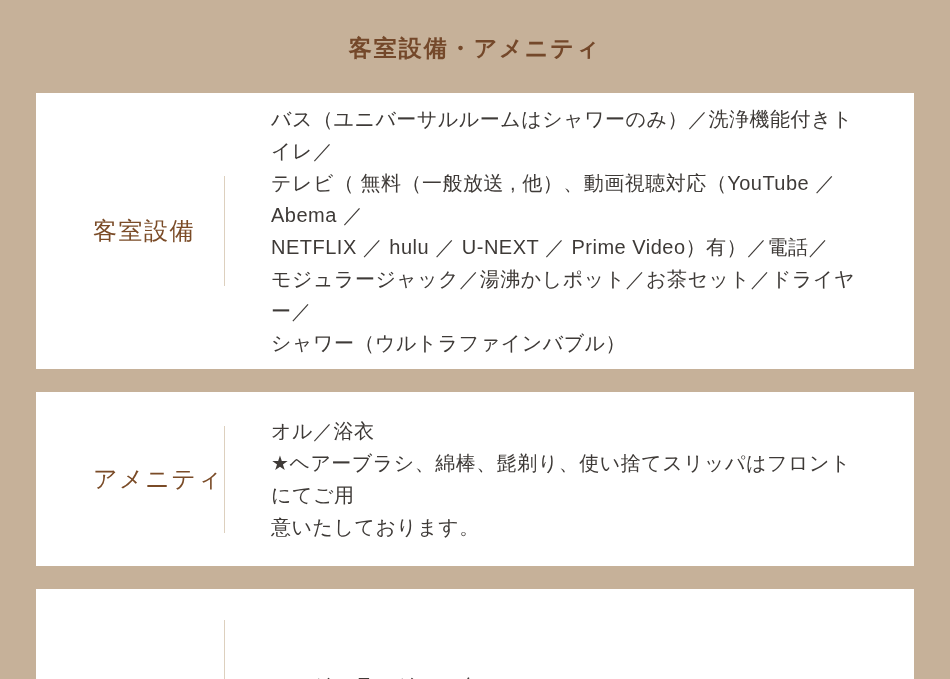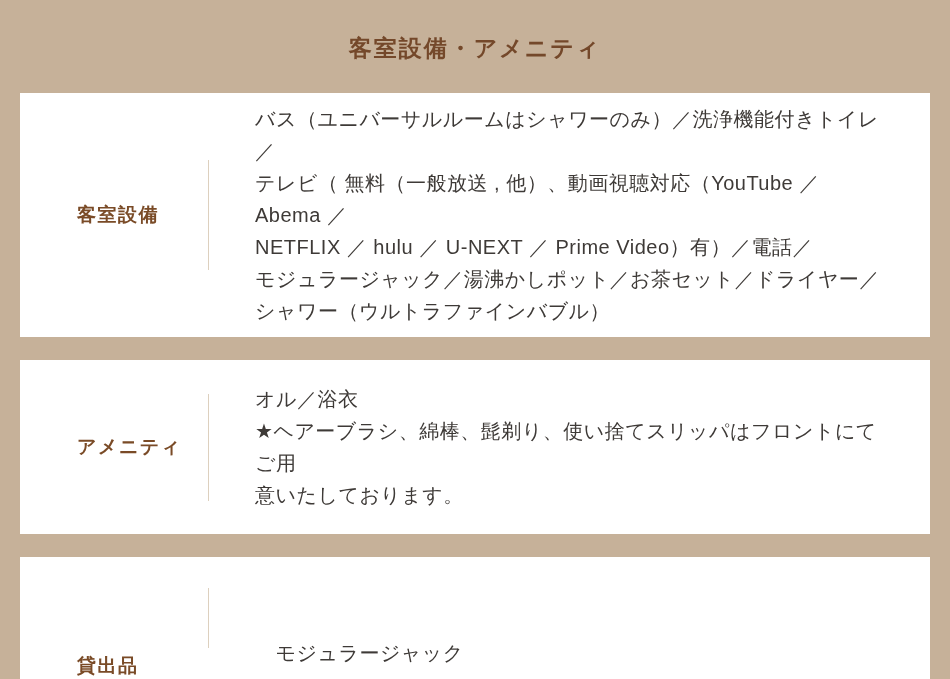--- a/index.html
+++ b/index.html
@@ -11,21 +11,21 @@
     height: 679px;
     background: #c6b199;
     font-family: "Liberation Sans", "DejaVu Sans", sans-serif;
     -webkit-font-smoothing: antialiased;
     overflow: hidden;
   }
   .wrap {
     width: 950px;
     height: 485px;
     box-sizing: border-box;
-    padding: 0 20px;
+    padding: 0 36px;
   }
   .section-title {
     margin: 0;
     padding: 33px 0 29px;
     text-align: center;
     font-size: 23px;
     font-weight: bold;
     letter-spacing: 2px;
     color: #74482a;
   }
@@ -36,22 +36,22 @@
     align-items: center;
   }
   .card-1 { min-height: 212px; }
   .card-2 { min-height: 174px; }
   .card-3 { min-height: 122px; align-items: flex-end; }
   .row-label {
     width: 188px;
     box-sizing: border-box;
     padding-left: 57px;
     flex: 0 0 auto;
-    font-size: 19px;
-    font-weight: bold;
+    font-size: 24px;
+    font-weight: normal;
     letter-spacing: 1.5px;
     color: #7a4b27;
   }
   .v-divider {
     width: 1px;
     flex: 0 0 auto;
     background: #ddd0be;
     align-self: center;
   }
   .card-1 .v-divider { height: 110px; }

